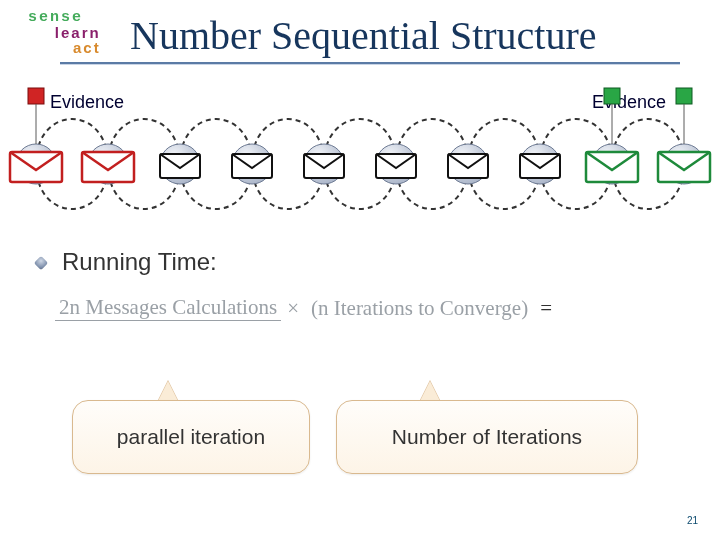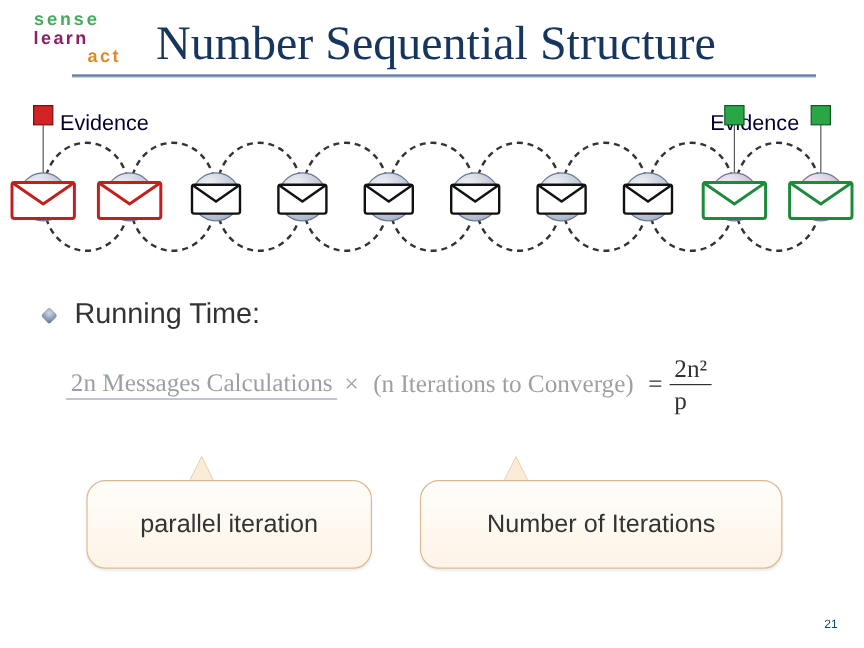--- a/index.html
+++ b/index.html
@@ -34,21 +34,21 @@
     position: absolute;
     top: 10px;
     left: 28px;
     font-family: Verdana, sans-serif;
     font-weight: bold;
     font-size: 15px;
     line-height: 15px;
     letter-spacing: 2px;
   }
   .logo .l1 { color: #44ab5b; font-family: Liberation Mono, monospace; }
-  .logo .l2 { color: #8a1f6b; }
+  .logo .l2 { color: #8a1f6b; text-align: right; }
   .logo .l3 { color: #d88a2d; margin-left: 45px; }
   .evidence-left {
     position: absolute;
     top: 92px;
     left: 50px;
     font-size: 18px;
   }
   .evidence-right {
     position: absolute;
     top: 92px;
@@ -122,21 +122,21 @@
   .callout.left {
     top: 400px;
     left: 72px;
     width: 236px;
     height: 72px;
     flex-direction: column;
     line-height: 1.2;
   }
   .callout.right {
     top: 400px;
-    left: 350px;
+    left: 336px;
     width: 300px;
     height: 72px;
     align-items: center;
   }
   .pointer {
     position: absolute;
     width: 0; height: 0;
     border-left: 10px solid transparent;
     border-right: 10px solid transparent;
     border-bottom: 20px solid #faecd7;
@@ -267,25 +267,20 @@
 <div class="section-label">Running Time:</div>
 
 <div class="formula">
   <span class="frac">
     <span class="num">2n Messages Calculations</span>
     <span class="bar"></span>
   </span>
   <span class="mid">×</span>
   <span class="mid">(n Iterations to Converge)</span>
   <span class="mid dark">=</span>
-  <span class="frac dark">
-    <span class="num dark">2n²</span>
-    <span class="bar"></span>
-    <span class="den dark">p</span>
-  </span>
 </div>
 
 <div class="pointer p-left"></div>
 <div class="callout left">
   <span>parallel iteration</span>
 </div>
 
 <div class="pointer p-right"></div>
 <div class="callout right">
   <span>Number of Iterations</span>

